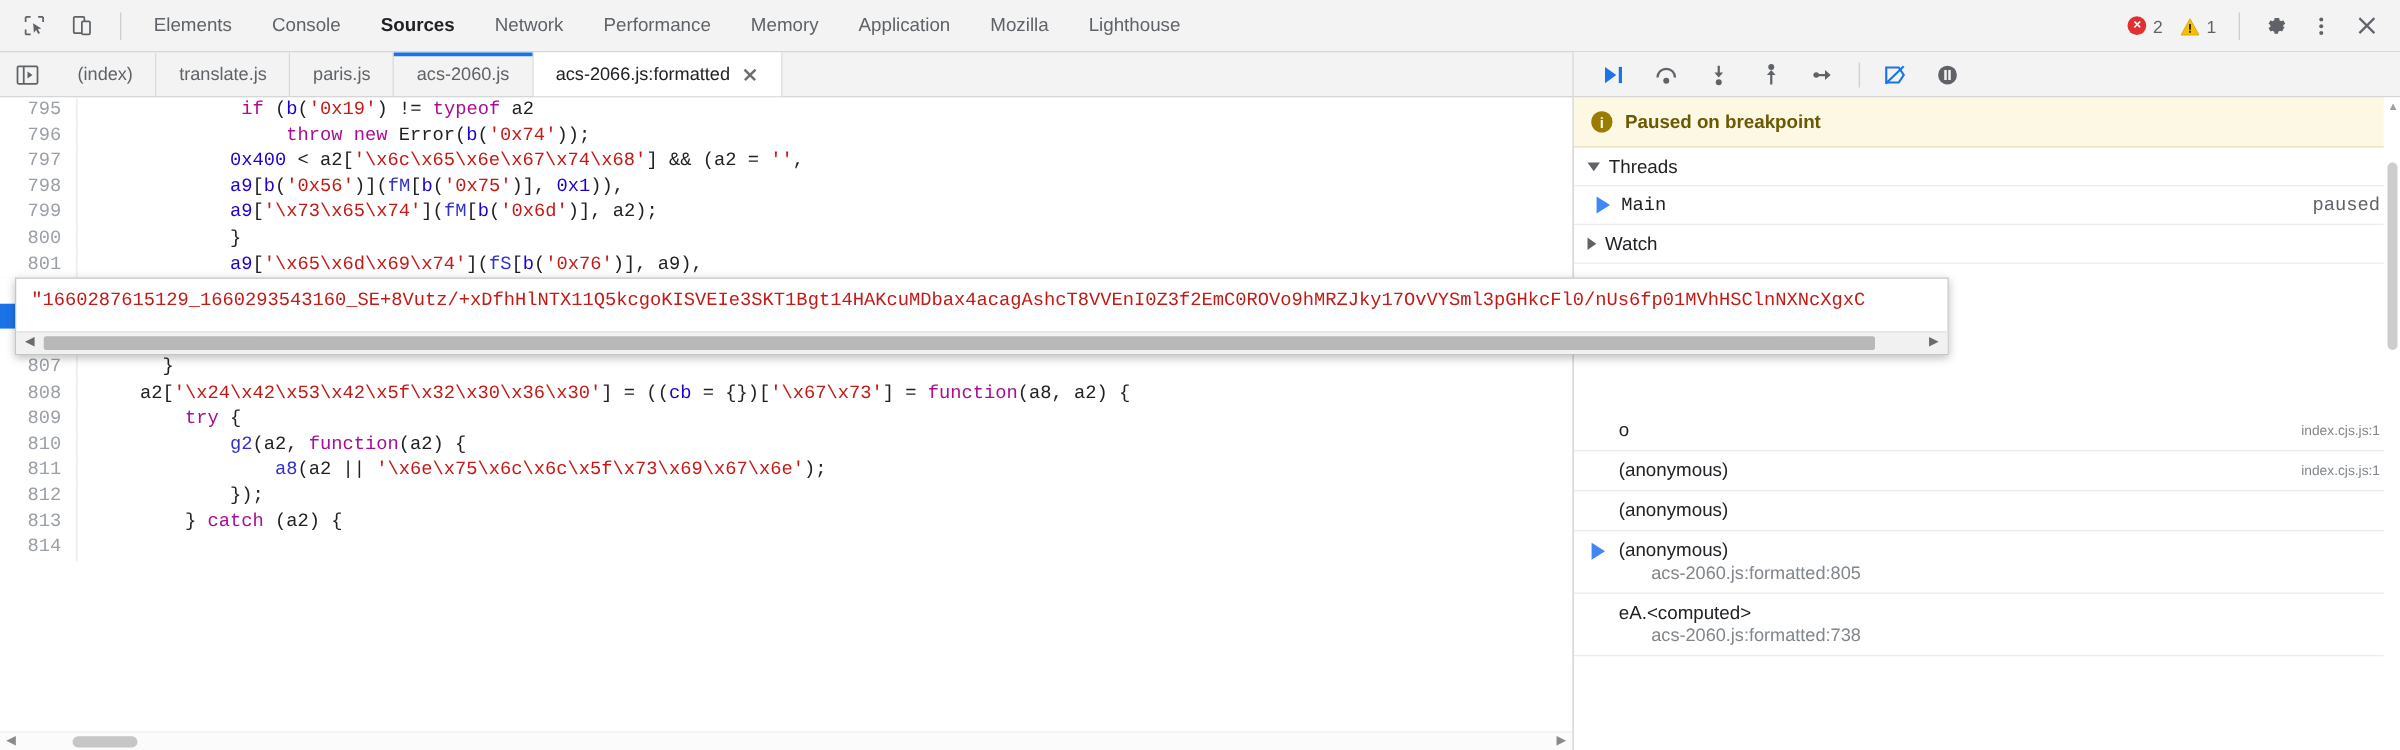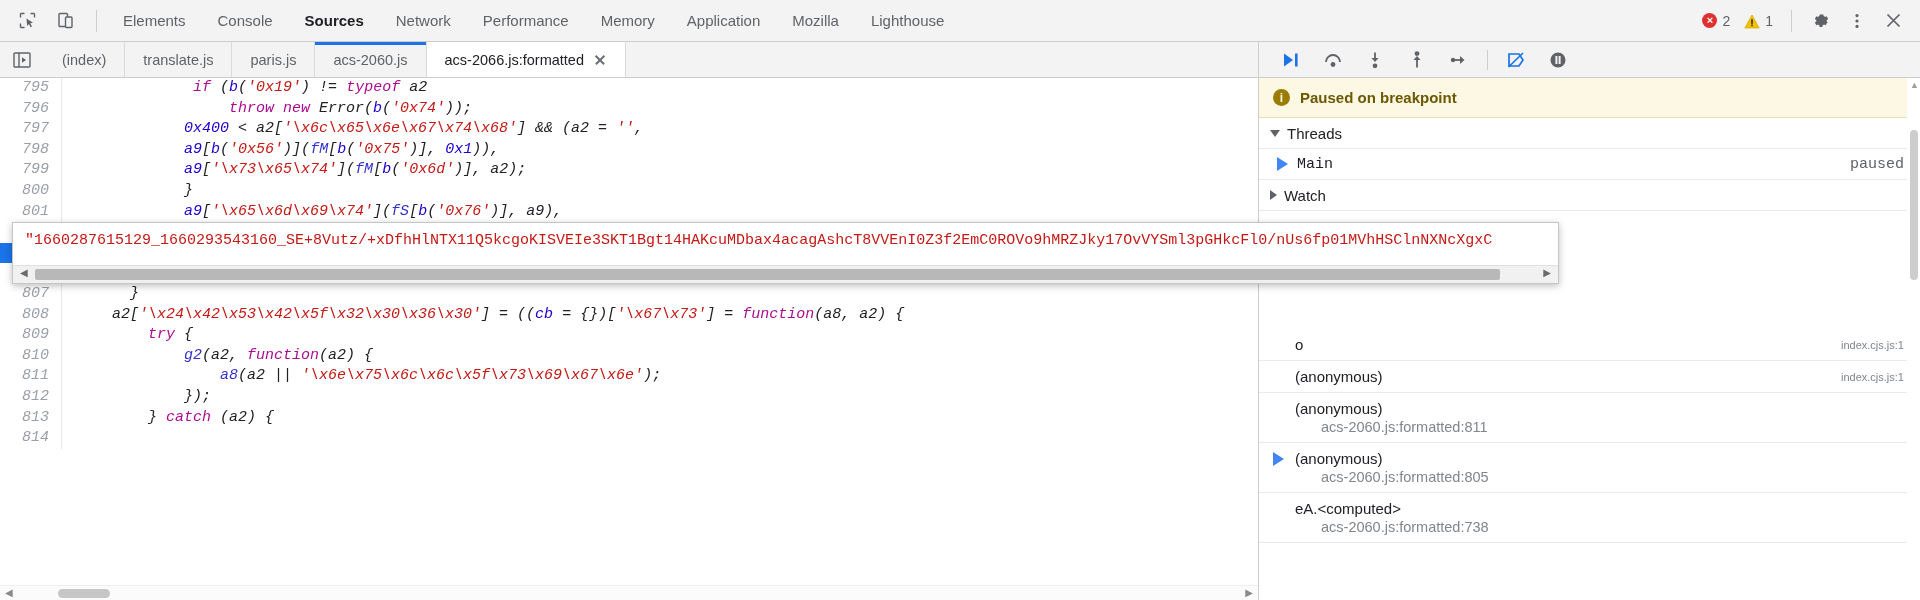--- a/index.html
+++ b/index.html
@@ -69,21 +69,21 @@
   
   .editor{
     position:absolute;left:0;top:78px;width:1258px;height:522px;
     background:#ffffff;overflow:hidden;
   }
   .code{
     position:absolute;left:0;top:0;width:1258px;
     font-family:"Liberation Mono", monospace;font-size:15px;
   }
   .line{
-    display:flex;align-items:center;height:20.6px;line-height:20.6px;white-space:pre;font-style:italic;
+    display:flex;align-items:center;height:20.6px;line-height:20.6px;white-space:pre;
   }
   .gutter{
     width:62px;min-width:62px;text-align:right;padding-right:12px;
     color:#9aa0a6;box-sizing:border-box;background:#fff;
     border-right:1px solid #e8e8e8;position:relative;
   }
   .txt{padding-left:14px;}
   .line.current .gutter{
     background:#1a73e8;color:#ffffff;border-right:none;font-weight:500;
   }
@@ -415,21 +415,21 @@
 
     <div id="call-stack" style="margin-top:118px;">
         <div class="stack-row">
           <span class="stack-name">o</span>
           <span class="stack-loc">index.cjs.js:1</span>
         </div>
         <div class="stack-row">
           <span class="stack-name">(anonymous)</span>
           <span class="stack-loc">index.cjs.js:1</span>
         </div>
-        <div class="stack-row wrapped"><span class="stack-name">(anonymous)</span><span class="stack-loc-block">acs-2060.js:formatted:811</span></div>
+        <div class="stack-row wrapped"><span class="stack-name">(anonymous)</span></div>
         <div class="stack-row wrapped"><span class="blue-arrow"></span><span class="stack-name">(anonymous)</span><span class="stack-loc-block">acs-2060.js:formatted:805</span></div>
         <div class="stack-row wrapped"><span class="stack-name">eA.&lt;computed&gt;</span><span class="stack-loc-block">acs-2060.js:formatted:738</span></div>
       </div>
 
     <div class="sb-scroll">
       <div class="sb-up">▲</div>
       <div class="sb-thumb"></div>
     </div>
   </div>
 

